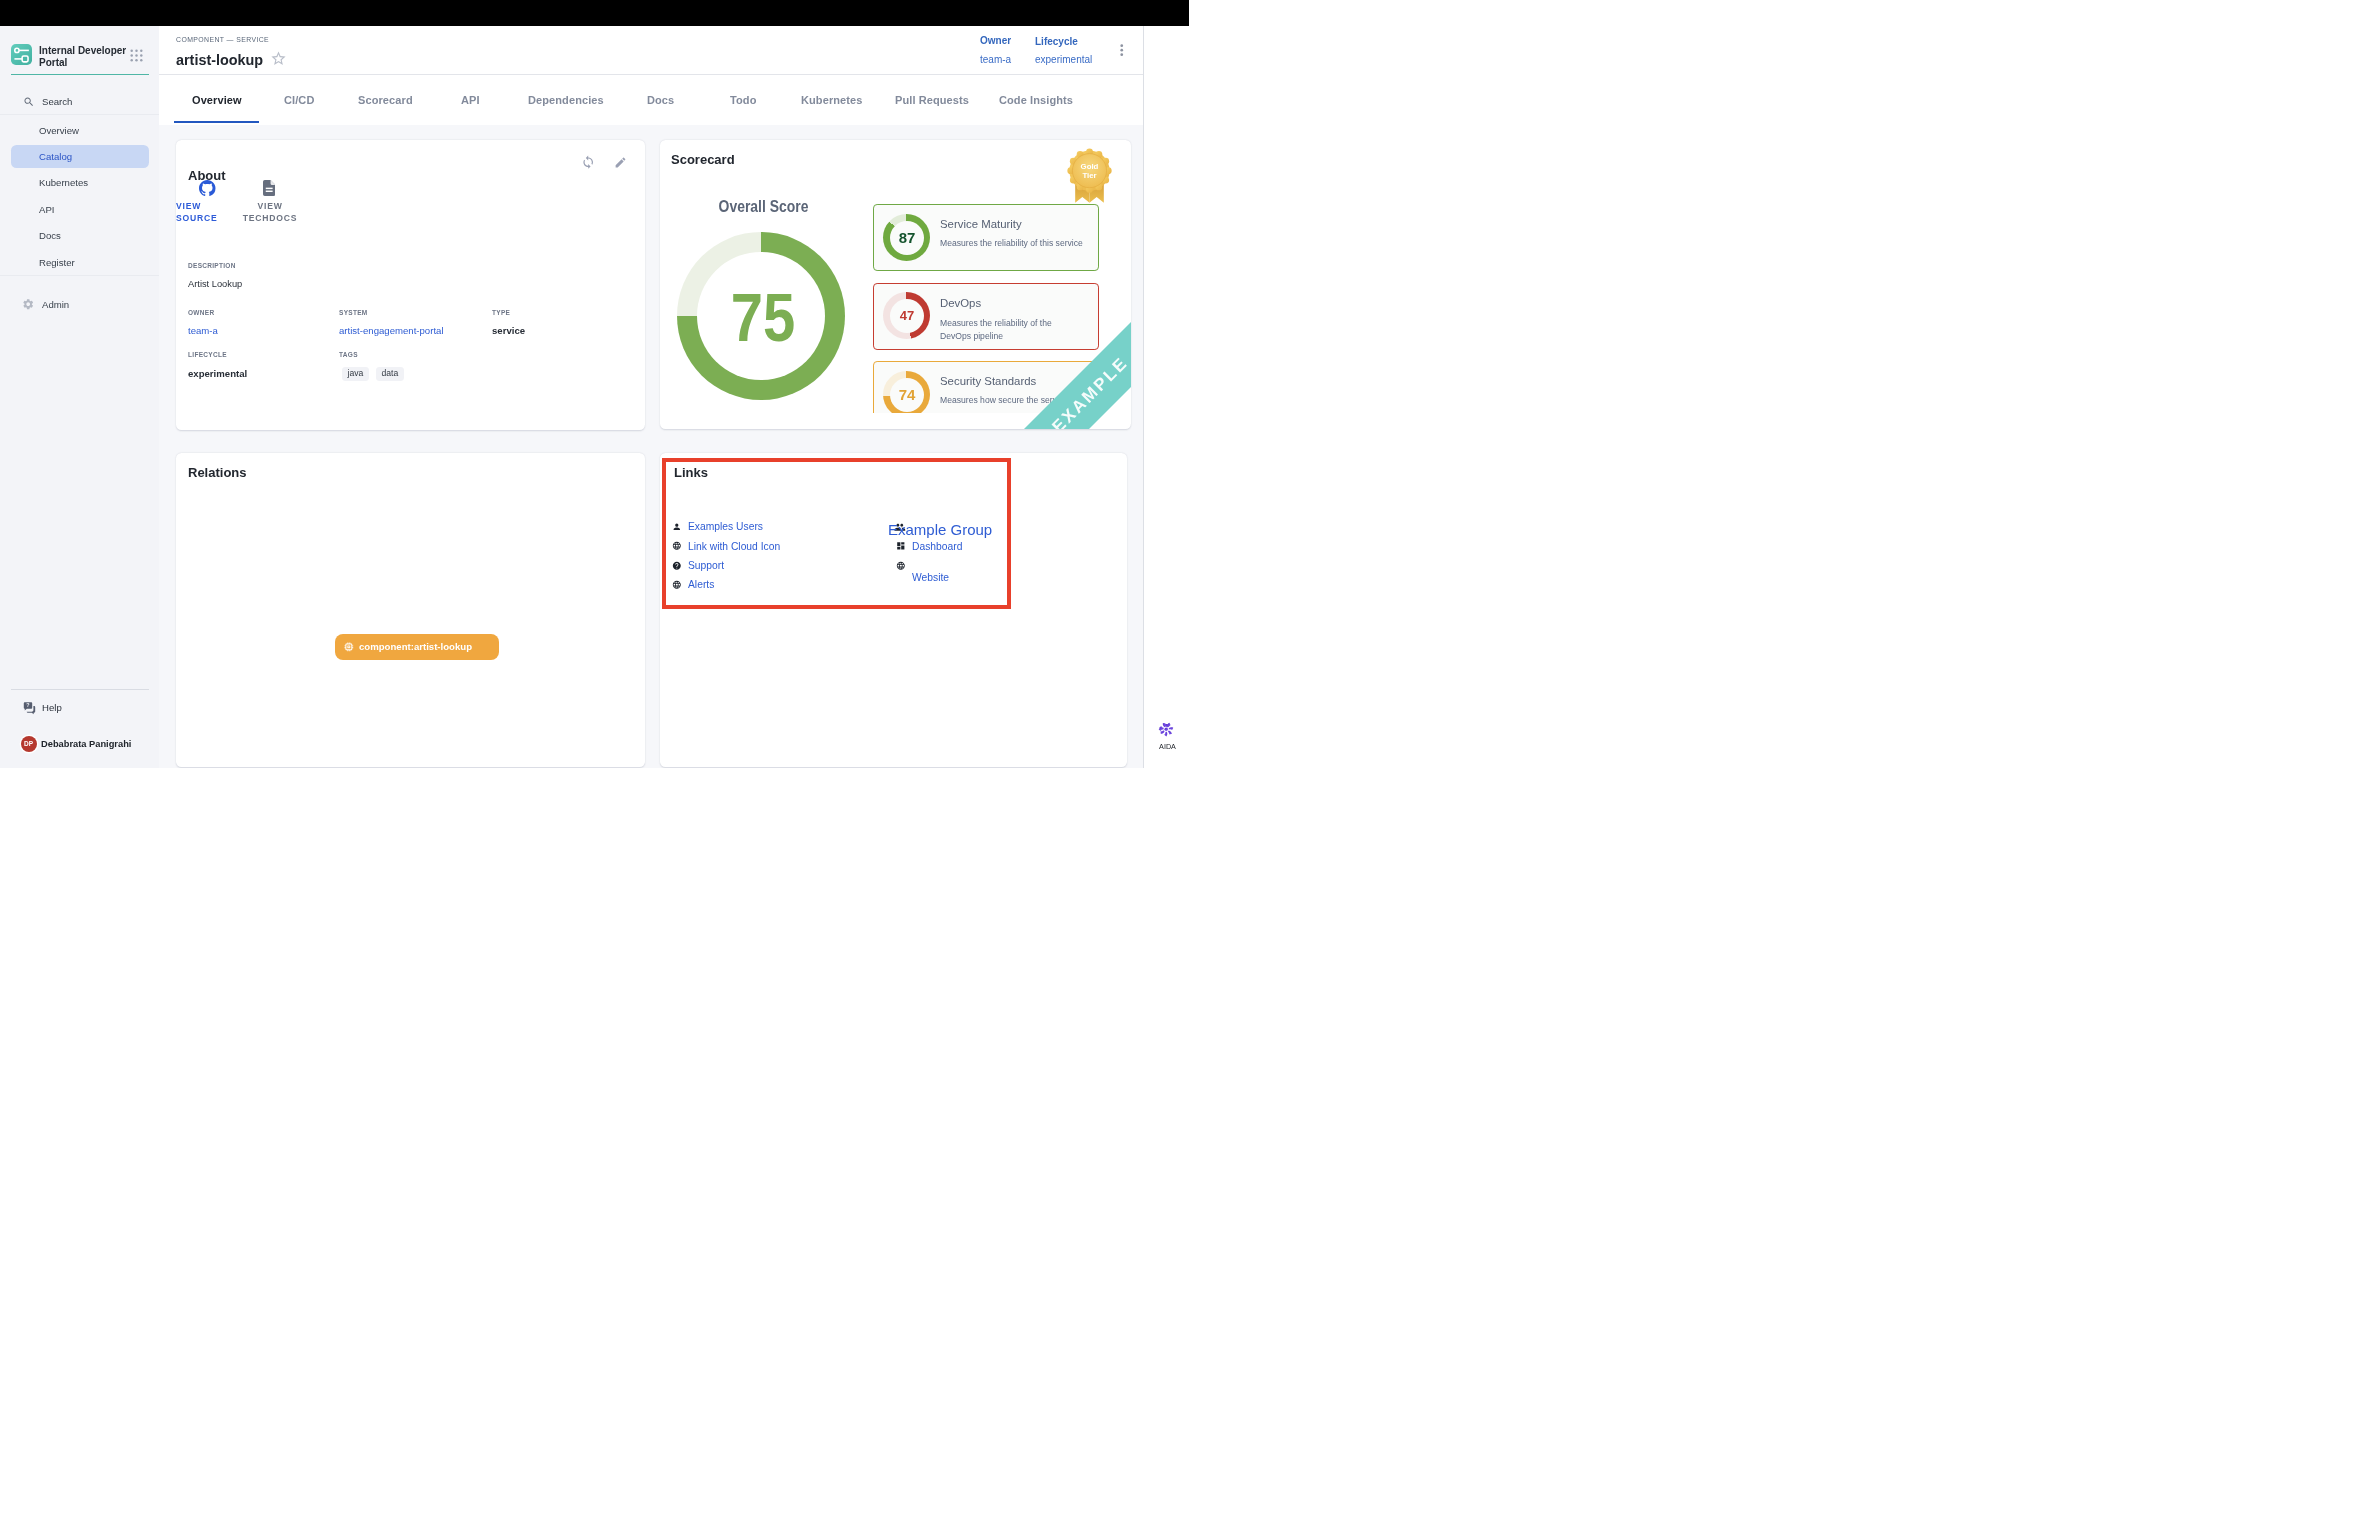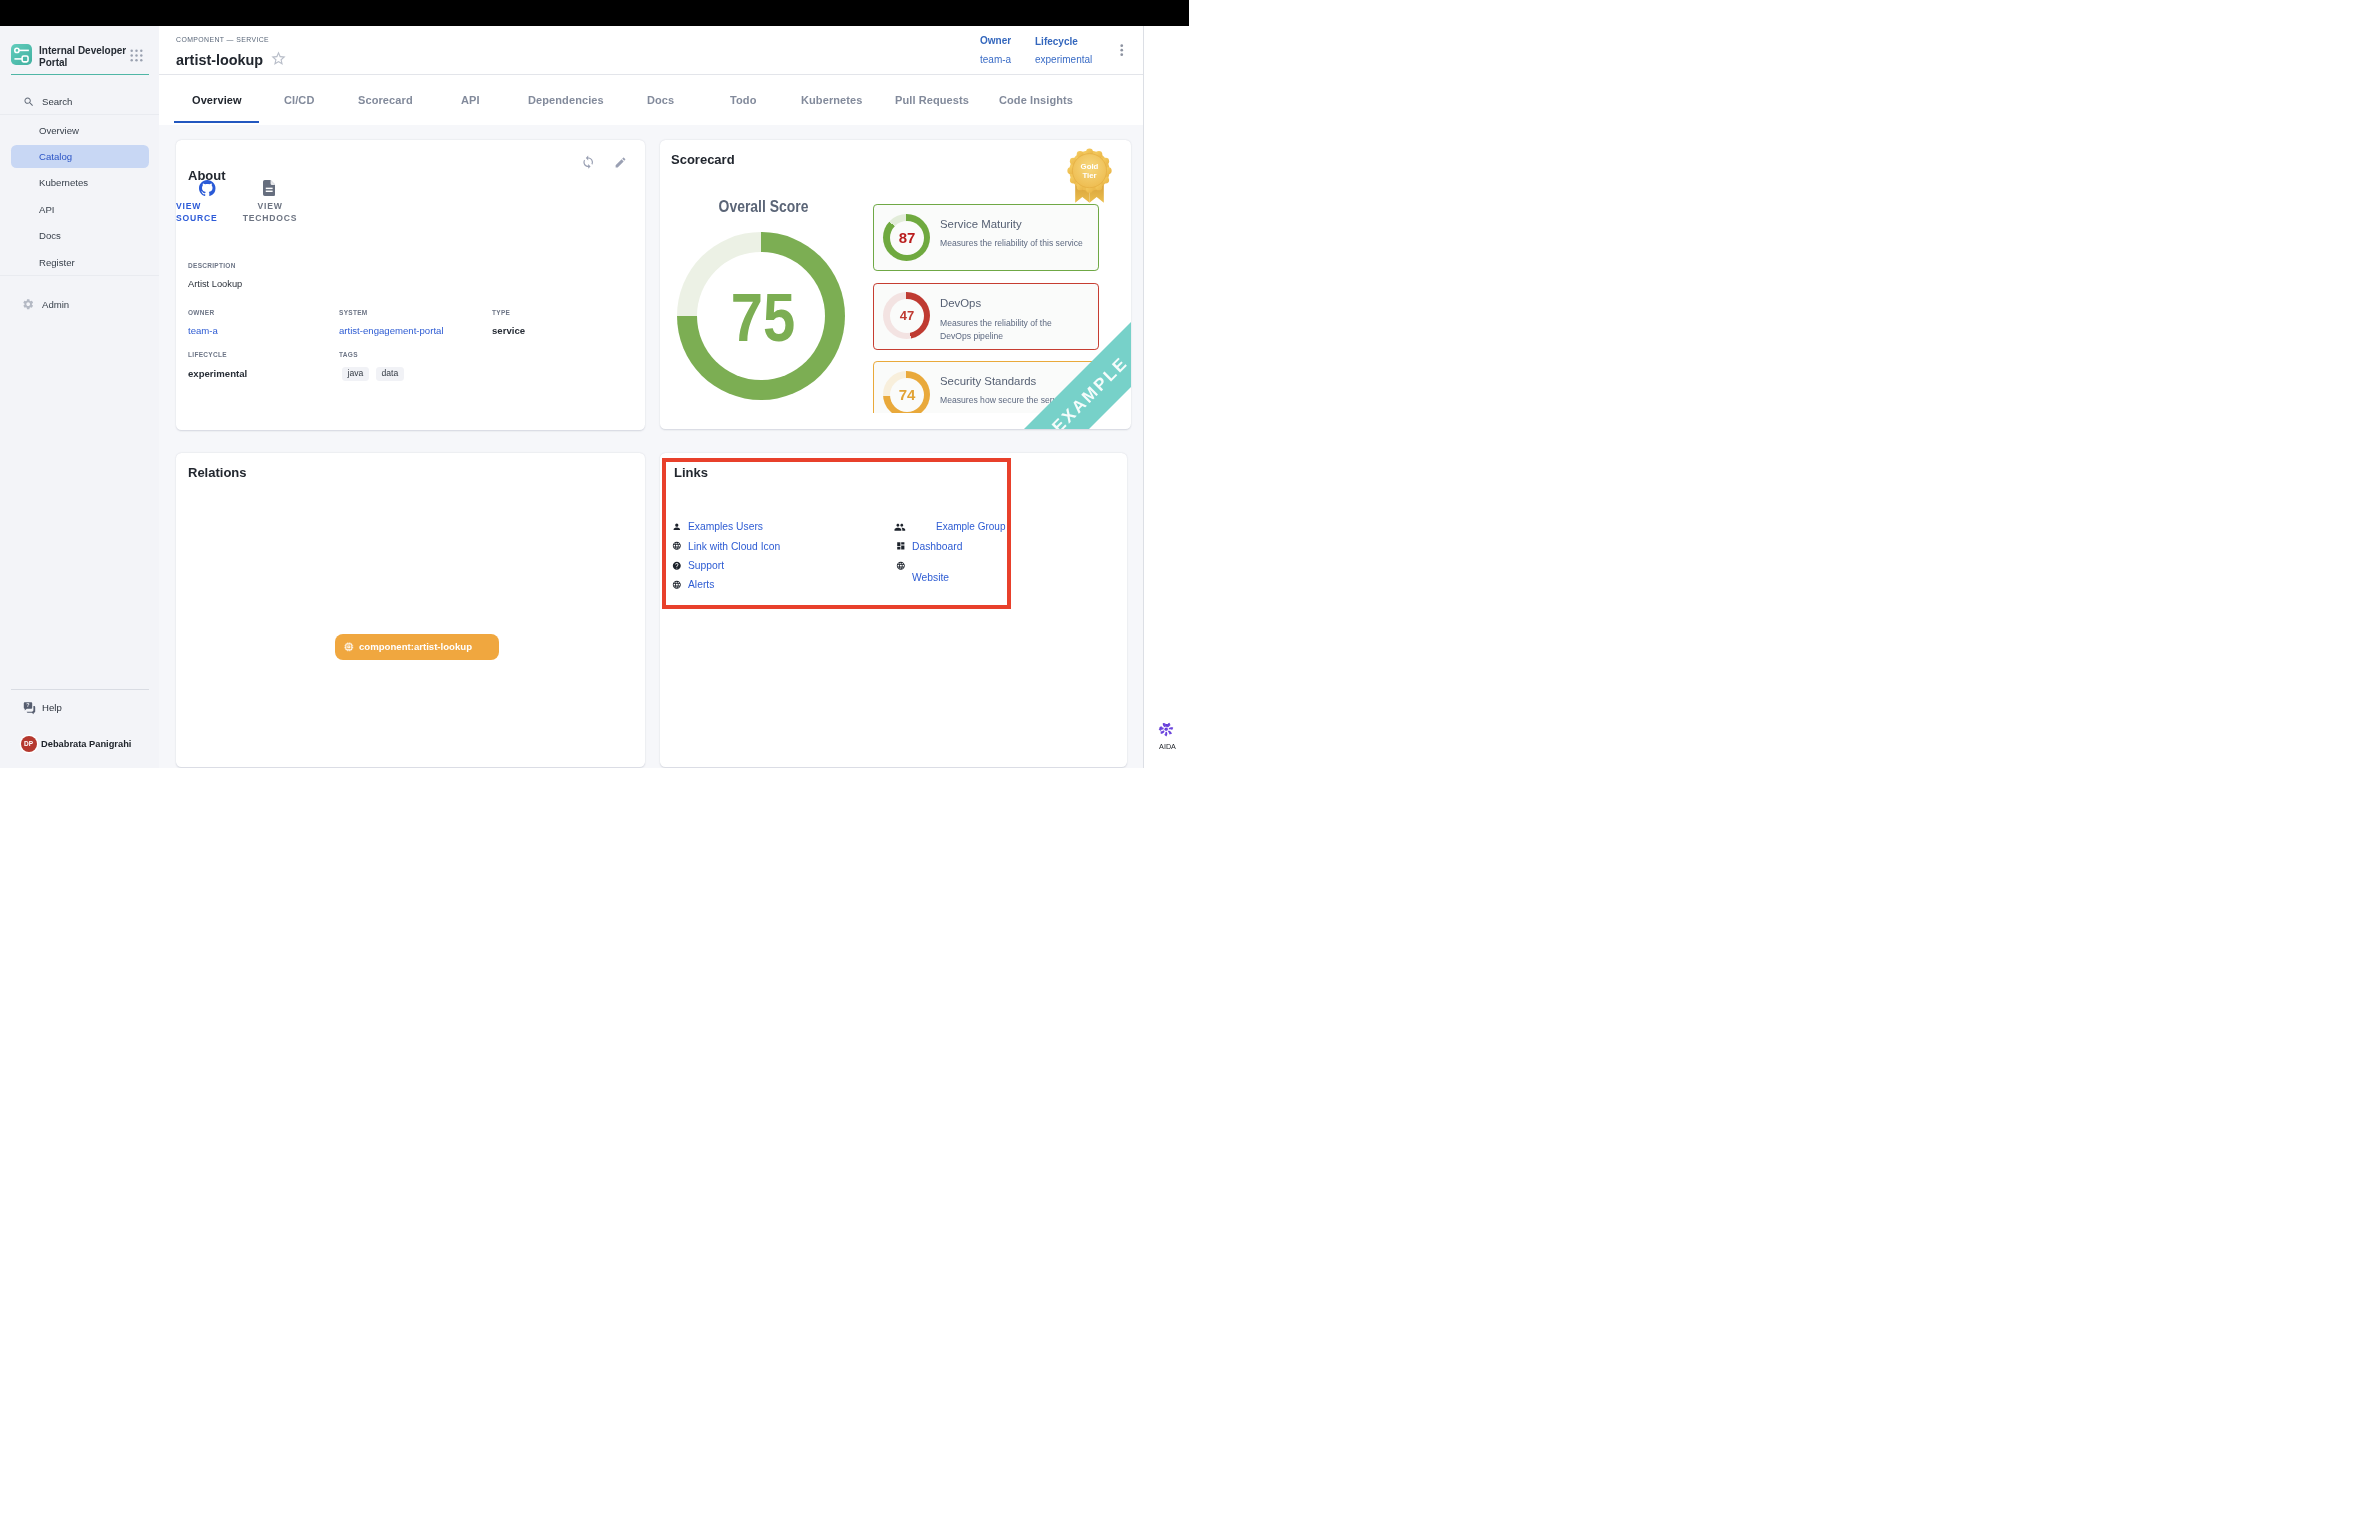--- a/index.html
+++ b/index.html
@@ -152,21 +152,21 @@
   <div class="abs" style="left:21.3px; top:58px; width:165px; text-align:center; font-size:16px; font-weight:bold; color:#5b6577; transform:scaleX(0.87);">Overall Score</div>
 
   <div class="abs" style="left:17px; top:92px; width:168px; height:168px; border-radius:50%; background:conic-gradient(#7cae53 0deg 270deg, #ecf1e5 270deg 360deg);"></div>
   <div class="abs" style="left:37px; top:112px; width:128px; height:128px; border-radius:50%; background:#fff;"></div>
   <div class="abs" style="left:39px; top:114px; width:128px; height:128px; text-align:center; line-height:128px; font-size:69px; font-weight:bold; color:#7cae53; transform:scaleX(0.84);">75</div>
 
   <div class="abs" style="left:0px; top:0px; width:471px; height:273px; overflow:hidden;">
 
     <div class="abs" style="left:213px; top:64px; width:226px; height:67px; border:1px solid #6fa845; border-radius:4.1px; background:#fafbfa;"></div>
     <div class="abs" style="left:223px; top:74px; width:47px; height:47px; border-radius:50%; background:conic-gradient(#6fa93f 0deg 313deg, #e2ecd9 313deg 360deg);"></div>
-    <div class="abs" style="left:230px; top:81px; width:34px; height:34px; border-radius:50%; background:#fafbfa; text-align:center; line-height:34px; font-size:15px; font-weight:bold; color:#b91c1c;">87</div>
+    <div class="abs" style="left:230px; top:81px; width:34px; height:34px; border-radius:50%; background:#fafbfa; text-align:center; line-height:34px; font-size:15px; font-weight:bold; color:#14532d;">87</div>
     <div class="abs" style="left:280px; top:78px; font-size:11.4px; color:#566073;">Service Maturity</div>
     <div class="abs" style="left:280px; top:98px; font-size:8.6px; color:#5d6980;">Measures the reliability of this service</div>
 
     <div class="abs" style="left:213px; top:143px; width:226px; height:67px; border:1px solid #c63d31; border-radius:4.1px; background:#fafbfa;"></div>
     <div class="abs" style="left:223px; top:152px; width:47px; height:47px; border-radius:50%; background:conic-gradient(#bf3a31 0deg 169deg, #f3e3e2 169deg 360deg);"></div>
     <div class="abs" style="left:230px; top:159px; width:34px; height:34px; border-radius:50%; background:#fafbfa; text-align:center; line-height:34px; font-size:13px; font-weight:bold; color:#bf3a31;">47</div>
     <div class="abs" style="left:280px; top:157px; font-size:11.4px; color:#566073;">DevOps</div>
     <div class="abs" style="left:280px; top:177px; width:134px; font-size:8.6px; line-height:12.7px; color:#5d6980;">Measures the reliability of the DevOps pipeline</div>
 
     <div class="abs" style="left:213px; top:221px; width:226px; height:67px; border:1px solid #e9a93b; border-radius:4.1px; background:#fafbfa;"></div>
@@ -241,21 +241,21 @@
 </svg>
 <div class="abs bluelink" style="left:688px; top:560px; font-size:10.3px;">Support</div>
 <svg class="abs" style="left:672px; top:580px;" width="9.6" height="9.6" viewBox="0 0 24 24">
   <path fill="#1c222b" d="M11.99 2C6.47 2 2 6.48 2 12s4.47 10 9.99 10C17.52 22 22 17.52 22 12S17.52 2 11.99 2zm6.93 6h-2.95c-.32-1.25-.78-2.45-1.38-3.56 1.84.63 3.37 1.91 4.33 3.56zM12 4.04c.83 1.2 1.48 2.53 1.91 3.96h-3.82c.43-1.43 1.08-2.76 1.91-3.96zM4.26 14C4.1 13.36 4 12.69 4 12s.1-1.36.26-2h3.38c-.08.66-.14 1.32-.14 2 0 .68.06 1.34.14 2H4.26zm.82 2h2.95c.32 1.25.78 2.45 1.38 3.56-1.84-.63-3.37-1.9-4.33-3.56zm2.95-8H5.08c.96-1.66 2.49-2.93 4.33-3.56C8.81 5.55 8.35 6.75 8.03 8zM12 19.96c-.83-1.2-1.48-2.53-1.91-3.96h3.82c-.43 1.43-1.08 2.76-1.91 3.96zM14.34 14H9.66c-.09-.66-.16-1.32-.16-2 0-.68.07-1.35.16-2h4.68c.09.65.16 1.32.16 2 0 .68-.07 1.34-.16 2zm.25 5.56c.6-1.11 1.06-2.31 1.38-3.56h2.95c-.96 1.65-2.49 2.93-4.33 3.56zM16.36 14c.08-.66.14-1.32.14-2 0-.68-.06-1.34-.14-2h3.38c.16.64.26 1.31.26 2s-.1 1.36-.26 2h-3.38z"></path>
 </svg>
 <div class="abs bluelink" style="left:688px; top:579px; font-size:10.3px;">Alerts</div>
 
 <svg class="abs" style="left:894px; top:523px;" width="11.7" height="9" viewBox="0 0 24 17">
   <path fill="#1c222b" transform="translate(0,-4)" d="M16 11c1.66 0 2.99-1.34 2.99-3S17.66 5 16 5c-1.66 0-3 1.34-3 3s1.34 3 3 3zm-8 0c1.66 0 2.99-1.34 2.99-3S9.66 5 8 5C6.34 5 5 6.34 5 8s1.34 3 3 3zm0 2c-2.33 0-7 1.17-7 3.5V19h14v-2.5c0-2.33-4.67-3.5-7-3.5zm8 0c-.29 0-.62.02-.97.05 1.16.84 1.97 1.97 1.97 3.45V19h6v-2.5c0-2.33-4.67-3.5-7-3.5z"></path>
 </svg>
-<div class="abs bluelink" style="left:936px; top:521px; font-size:10px;">Example Group</div>
+<div class="abs bluelink" style="left:888px; top:521px; font-size:15px;">Example Group</div>
 <svg class="abs" style="left:896px; top:541px;" width="9.6" height="9.6" viewBox="0 0 24 24">
   <path fill="#1c222b" d="M3 13h8V3H3v10zm0 8h8v-6H3v6zm10 0h8V11h-8v10zm0-18v6h8V3h-8z"></path>
 </svg>
 <div class="abs bluelink" style="left:912px; top:541px; font-size:10.3px;">Dashboard</div>
 <svg class="abs" style="left:896px; top:561px;" width="9.6" height="9.6" viewBox="0 0 24 24">
   <path fill="#1c222b" d="M11.99 2C6.47 2 2 6.48 2 12s4.47 10 9.99 10C17.52 22 22 17.52 22 12S17.52 2 11.99 2zm6.93 6h-2.95c-.32-1.25-.78-2.45-1.38-3.56 1.84.63 3.37 1.91 4.33 3.56zM12 4.04c.83 1.2 1.48 2.53 1.91 3.96h-3.82c.43-1.43 1.08-2.76 1.91-3.96zM4.26 14C4.1 13.36 4 12.69 4 12s.1-1.36.26-2h3.38c-.08.66-.14 1.32-.14 2 0 .68.06 1.34.14 2H4.26zm.82 2h2.95c.32 1.25.78 2.45 1.38 3.56-1.84-.63-3.37-1.9-4.33-3.56zm2.95-8H5.08c.96-1.66 2.49-2.93 4.33-3.56C8.81 5.55 8.35 6.75 8.03 8zM12 19.96c-.83-1.2-1.48-2.53-1.91-3.96h3.82c-.43 1.43-1.08 2.76-1.91 3.96zM14.34 14H9.66c-.09-.66-.16-1.32-.16-2 0-.68.07-1.35.16-2h4.68c.09.65.16 1.32.16 2 0 .68-.07 1.34-.16 2zm.25 5.56c.6-1.11 1.06-2.31 1.38-3.56h2.95c-.96 1.65-2.49 2.93-4.33 3.56zM16.36 14c.08-.66.14-1.32.14-2 0-.68-.06-1.34-.14-2h3.38c.16.64.26 1.31.26 2s-.1 1.36-.26 2h-3.38z"></path>
 </svg>
 <div class="abs bluelink" style="left:912px; top:560px; font-size:10.3px;margin-top:12px;">Website</div>
 
 <div class="abs" style="left:662px; top:458px; width:349px; height:151px; border:4.1px solid #e8402b;"></div>

